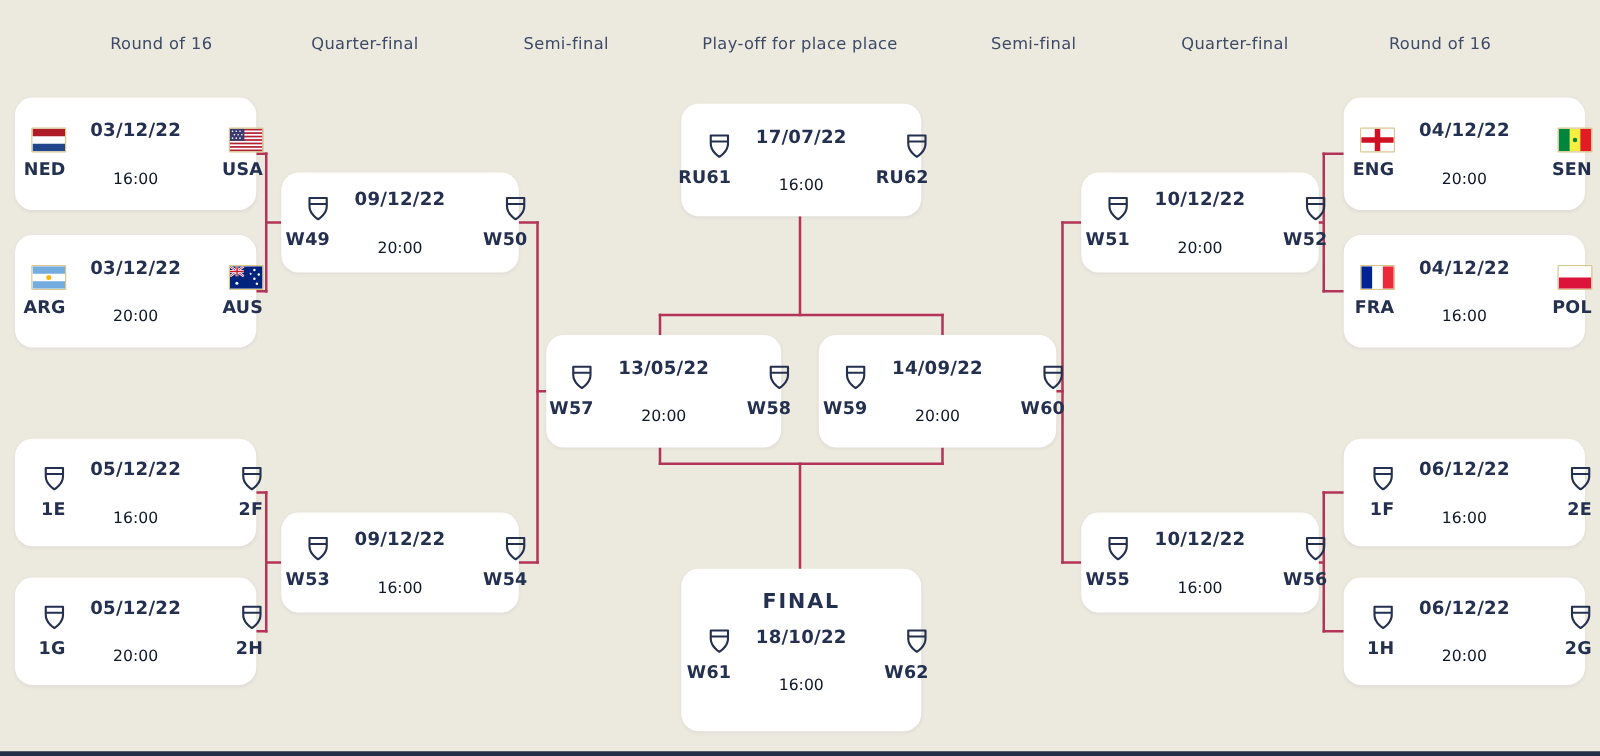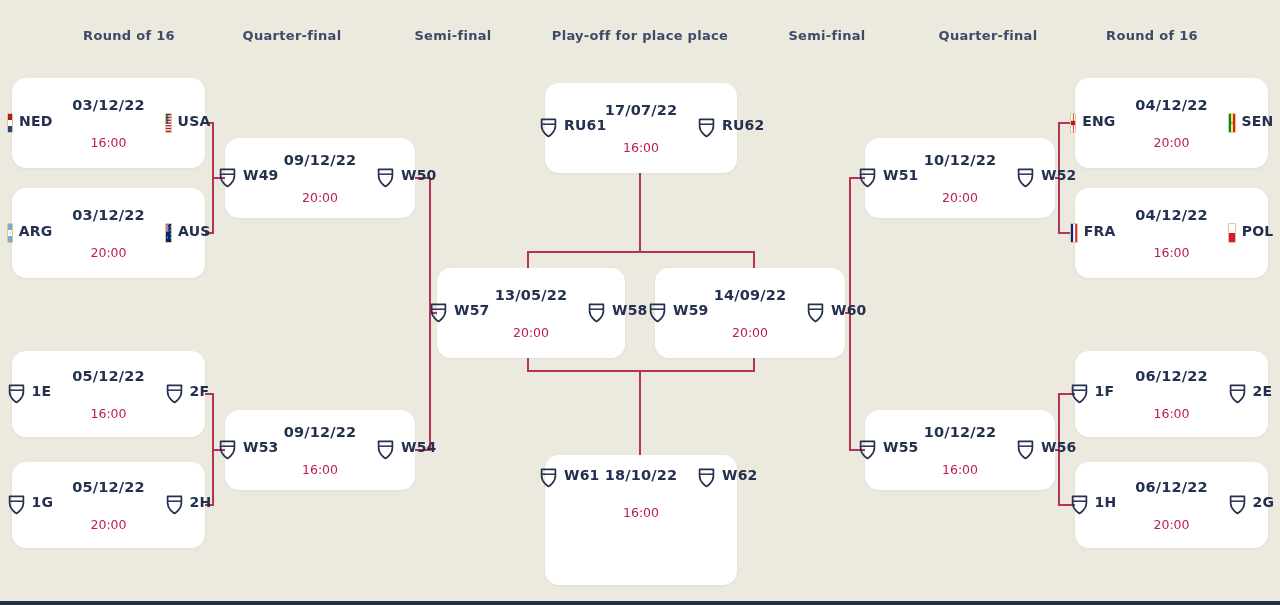--- a/index.html
+++ b/index.html
@@ -1,31 +1,31 @@
 <!DOCTYPE html>
 <html><head>
 <meta charset="utf-8">
 <style>
   html,body{margin:0;padding:0;}
   body{font-family:"DejaVu Sans","Liberation Sans",sans-serif;}
   #stage{position:relative;width:1280px;height:605px;background:#ece9df;overflow:hidden;}
 
   .round-header{position:absolute;top:28px;transform:translateX(-50%);
-    font-size:13px;font-weight:700;color:#3e4a66;letter-spacing:.3px;white-space:nowrap;}
+    font-size:13px;font-weight:400;color:#3e4a66;letter-spacing:.3px;white-space:nowrap;}
 
   .seg{position:absolute;background:#b43358;}
 
   .card{position:absolute;background:#ffffff;border-radius:14px;
     box-shadow:0 1px 3px rgba(40,40,60,.06);display:flex;flex-direction:column;}
   .card .row{flex:1;display:flex;align-items:center;justify-content:center;gap:18px;padding:0 10px;}
-  .team{display:flex;flex-direction:row;align-items:flex-start;gap:6px;min-width:46px;}
+  .team{display:flex;flex-direction:column;align-items:flex-end;gap:6px;min-width:46px;}
   .team .code{font-size:14px;font-weight:700;color:#243050;letter-spacing:.2px;}
   .when{display:flex;flex-direction:column;align-items:center;gap:22px;min-width:76px;}
   .when .date{font-size:14.5px;font-weight:700;color:#243050;letter-spacing:.2px;white-space:nowrap;}
-  .when .time{font-size:12.5px;font-weight:500;color:#be185d;}
+  .when .time{font-size:12.5px;font-weight:500;color:#0f172a;}
   .card-title{text-align:center;margin-top:16px;font-size:16.5px;font-weight:700;
     color:#243050;letter-spacing:1.5px;}
   .card.has-title .row{flex:1;align-items:flex-start;padding-top:12px;}
 
   .flag{display:block;width:26px;height:18px;border:1px solid #d8c88e;border-radius:1px;box-sizing:content-box;}
   .badge{display:block;width:19px;height:22px;}
 
   #footer-bar{position:absolute;left:0;right:0;bottom:0;height:4px;background:#242e46;}
 </style>
 </head>
@@ -299,20 +299,21 @@
               <svg class="badge" viewBox="0 0 19 22">
                 <path d="M2.6 2.4 H16.4 V9 C16.4 15.4 9.5 19.4 9.5 19.4 C9.5 19.4 2.6 15.4 2.6 9 Z" fill="none" stroke="#243050" stroke-width="1.7" stroke-linejoin="round"></path>
                 <line x1="2.6" y1="7.2" x2="16.4" y2="7.2" stroke="#243050" stroke-width="1.5"></line>
               </svg>
             </span>
             <span class="code">RU62</span>
           </div>
         </div>
       </div>
       <div class="card has-title" style="left: 545px; top: 455px; width: 192px; height: 130px;">
+        <div class="card-title">FINAL</div>
         <div class="row">
           <div class="team">
             <span>
               <svg class="badge" viewBox="0 0 19 22">
                 <path d="M2.6 2.4 H16.4 V9 C16.4 15.4 9.5 19.4 9.5 19.4 C9.5 19.4 2.6 15.4 2.6 9 Z" fill="none" stroke="#243050" stroke-width="1.7" stroke-linejoin="round"></path>
                 <line x1="2.6" y1="7.2" x2="16.4" y2="7.2" stroke="#243050" stroke-width="1.5"></line>
               </svg>
             </span>
             <span class="code">W61</span>
           </div>

